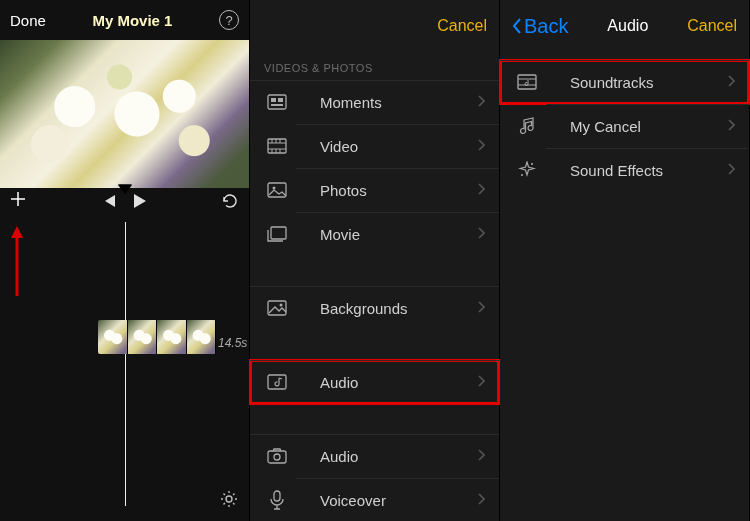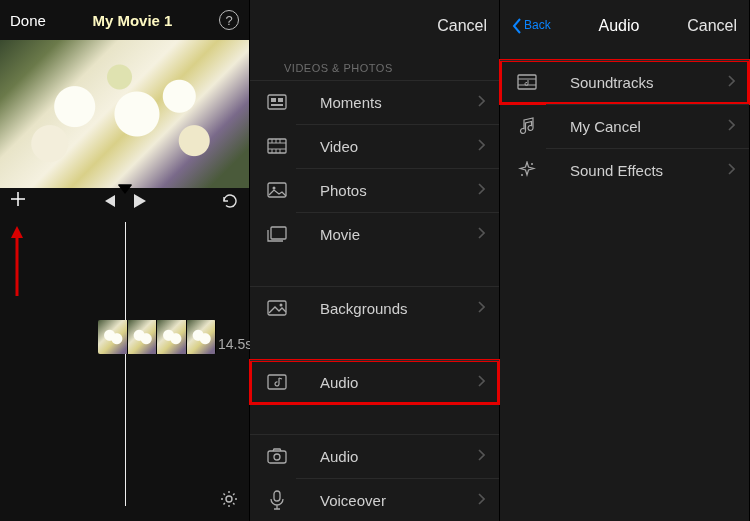--- a/index.html
+++ b/index.html
@@ -108,49 +108,49 @@
   .clip-thumb::after{
     content:"";position:absolute;inset:0;
     background:
       radial-gradient(circle at 40% 45%, #fdfdf5 0 5px, transparent 6px),
       radial-gradient(circle at 65% 55%, #fdfdf5 0 5px, transparent 6px);
   }
   .clip-dur{
     position:absolute;
     top:336px;
     left:218px;
-    font-size:14px;
+    font-size:12px;
     color:#aaa;
+    font-style:italic;
   }
   .gear{
     position:absolute;
     right:10px;
     bottom:8px;
     color:#bbb;
     cursor:pointer;
   }
 
   
   .topbar2{
     height:52px;
     display:flex;
     align-items:center;
     padding:0 12px;
   }
-  .cancel{ color:#e5e5e5; font-size:16px; cursor:pointer; }
-  .back{ color:#0a84ff; font-size:12px; cursor:pointer; display:flex; align-items:flex-start; gap:2px;}
+  .cancel{ color:#eab308; font-size:16px; cursor:pointer; }
+  .back{ color:#0a84ff; font-size:20px; cursor:pointer; display:flex; align-items:center; gap:2px;}
   .back svg{ display:block; }
   .title2{ flex:1; text-align:center; color:#fff; font-size:16px; font-weight:500; }
   .section-hdr{
     font-size:11px;
     color:#6d6d6d;
     letter-spacing:0.5px;
     padding:10px 14px 6px;
     text-transform:uppercase;
-    margin-left:20px;
   }
   .list{ }
   .row{
     height:44px;
     display:flex;
     align-items:center;
     padding:0 14px;
     cursor:pointer;
     position:relative;
     gap:24px;

